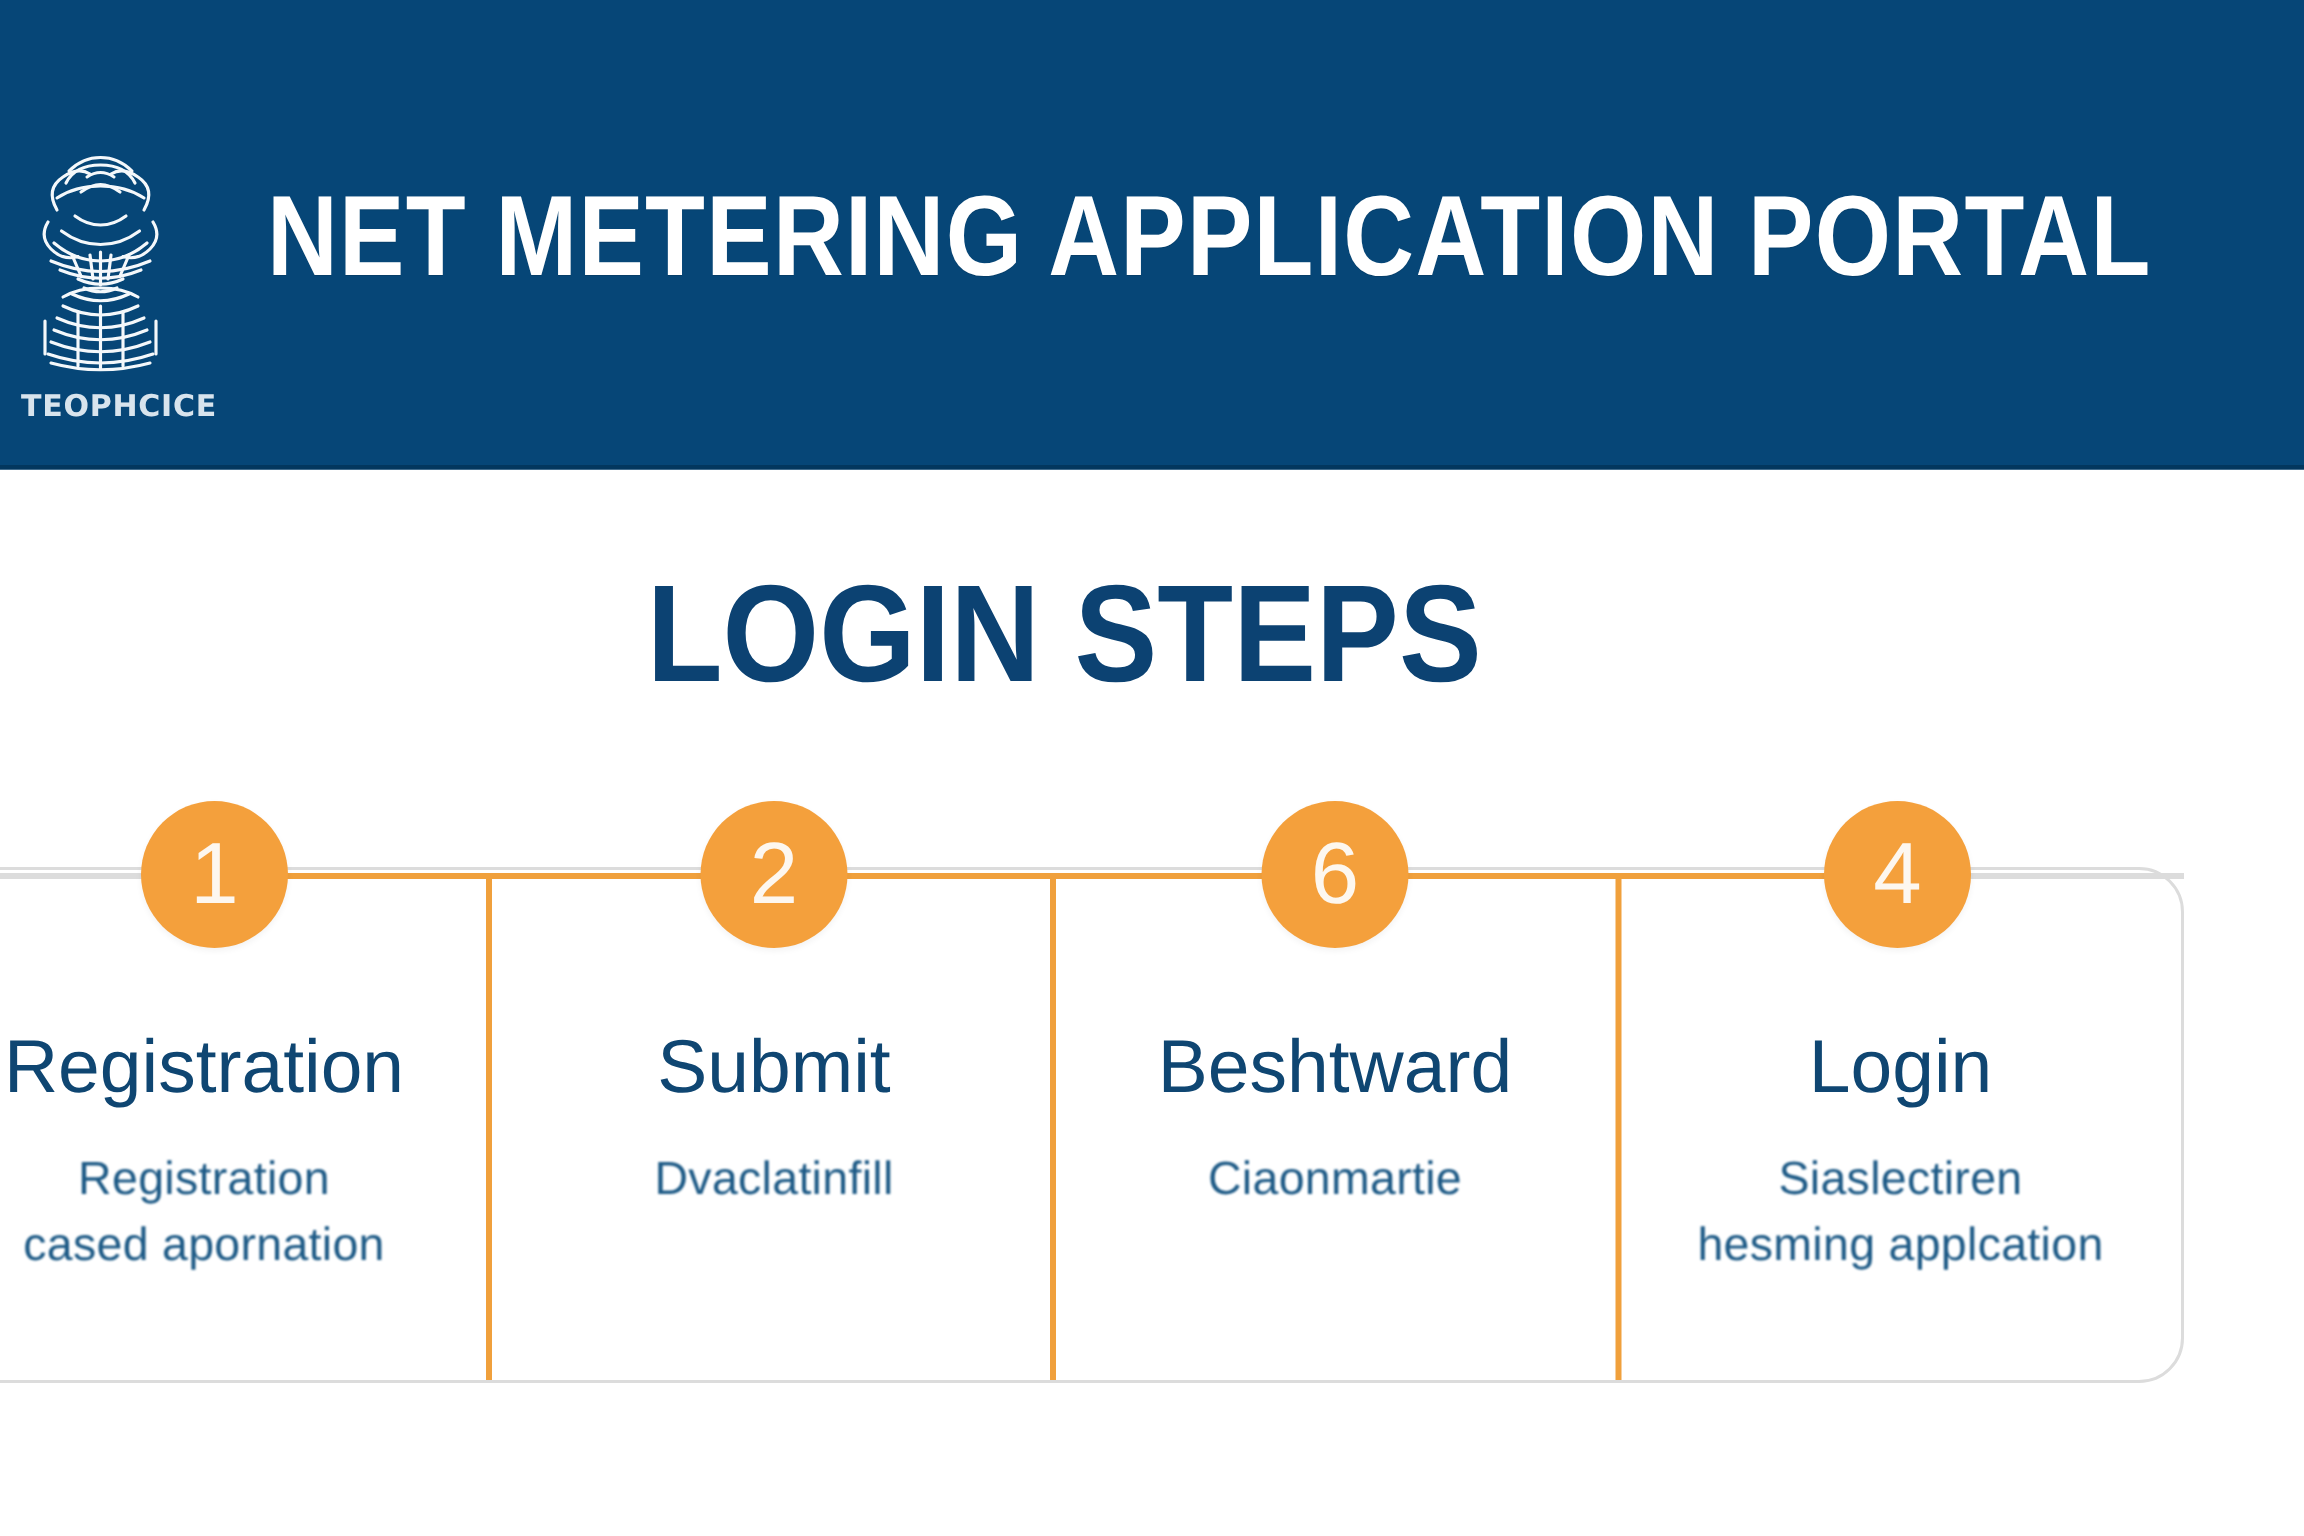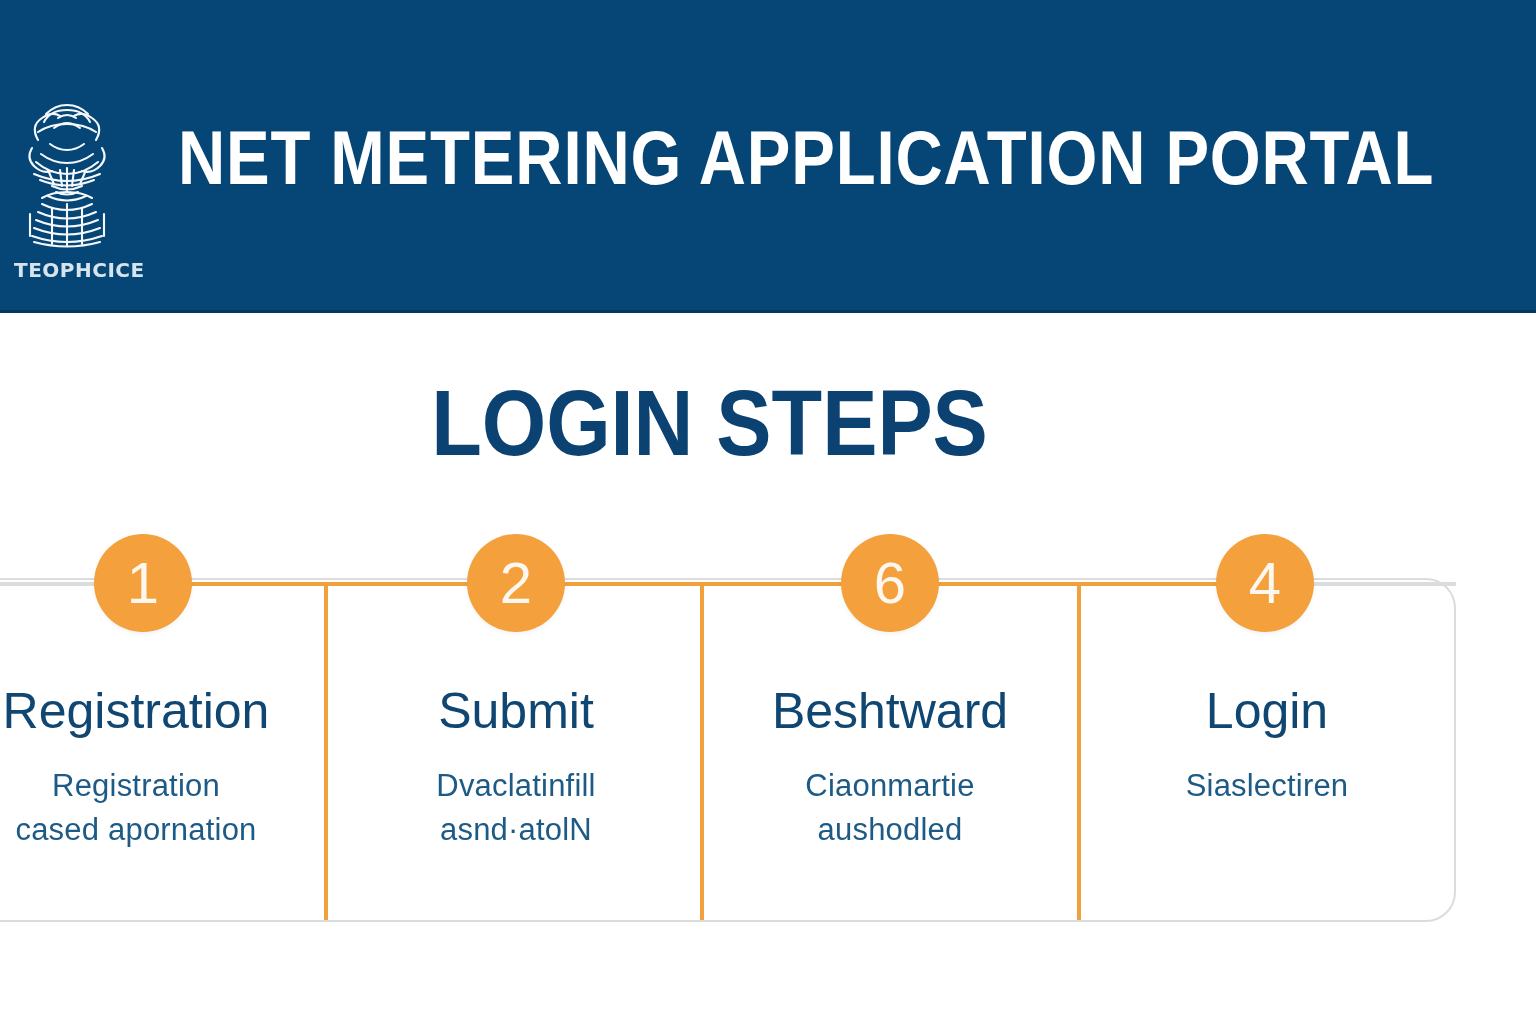--- a/index.html
+++ b/index.html
@@ -250,34 +250,33 @@
       <span class="l1">Registration</span>
       <span class="l2">cased apornation</span>
     </div>
   </div>
 
   <div class="step s2">
     <div class="circle">2</div>
     <div class="step-title">Submit</div>
     <div class="step-desc">
       <span class="l1">Dvaclatinfill</span>
-      <span class="l2">asnd·atolN</span>
     </div>
   </div>
 
   <div class="step s3">
     <div class="circle">6</div>
     <div class="step-title">Beshtward</div>
     <div class="step-desc">
       <span class="l1">Ciaonmartie</span>
-      <span class="l2">aushodled</span>
     </div>
   </div>
 
   <div class="step s4">
     <div class="circle">4</div>
     <div class="step-title">Login</div>
     <div class="step-desc">
       <span class="l1">Siaslectiren</span>
+      <span class="l2">hesming applcation</span>
     </div>
   </div>
 
 </div>
 
 </body></html>

